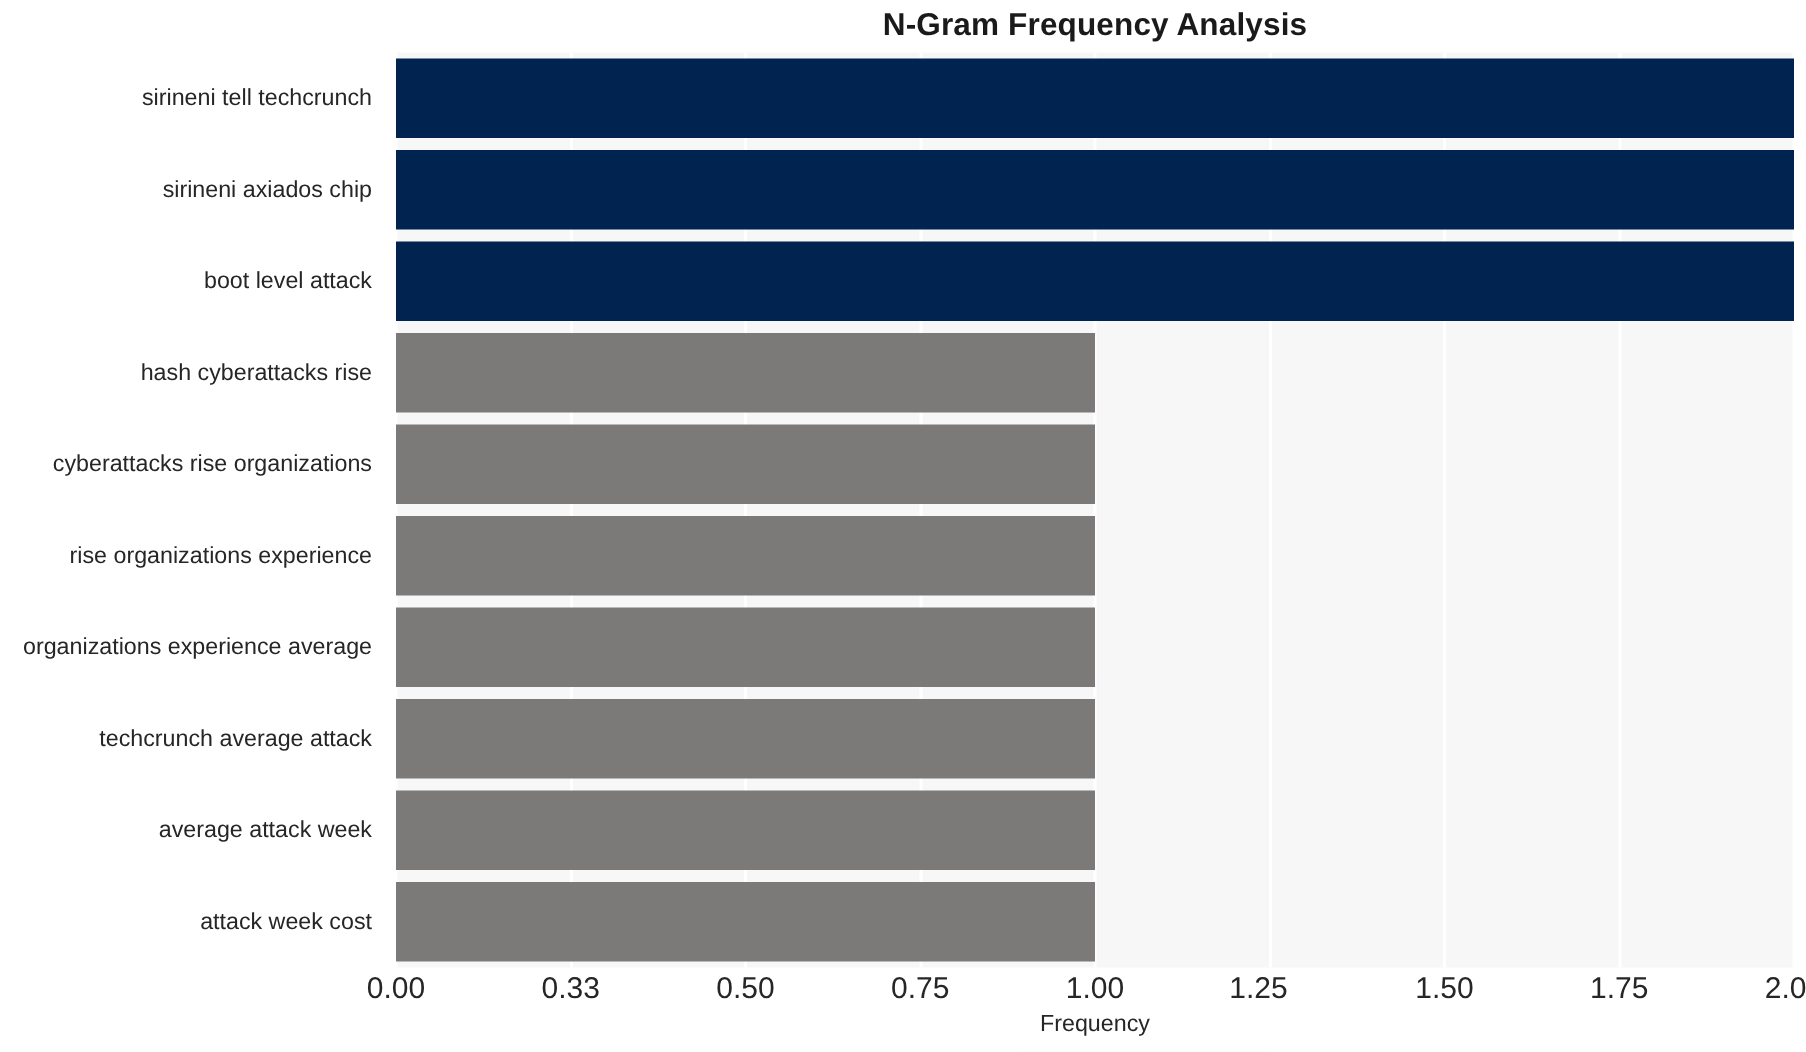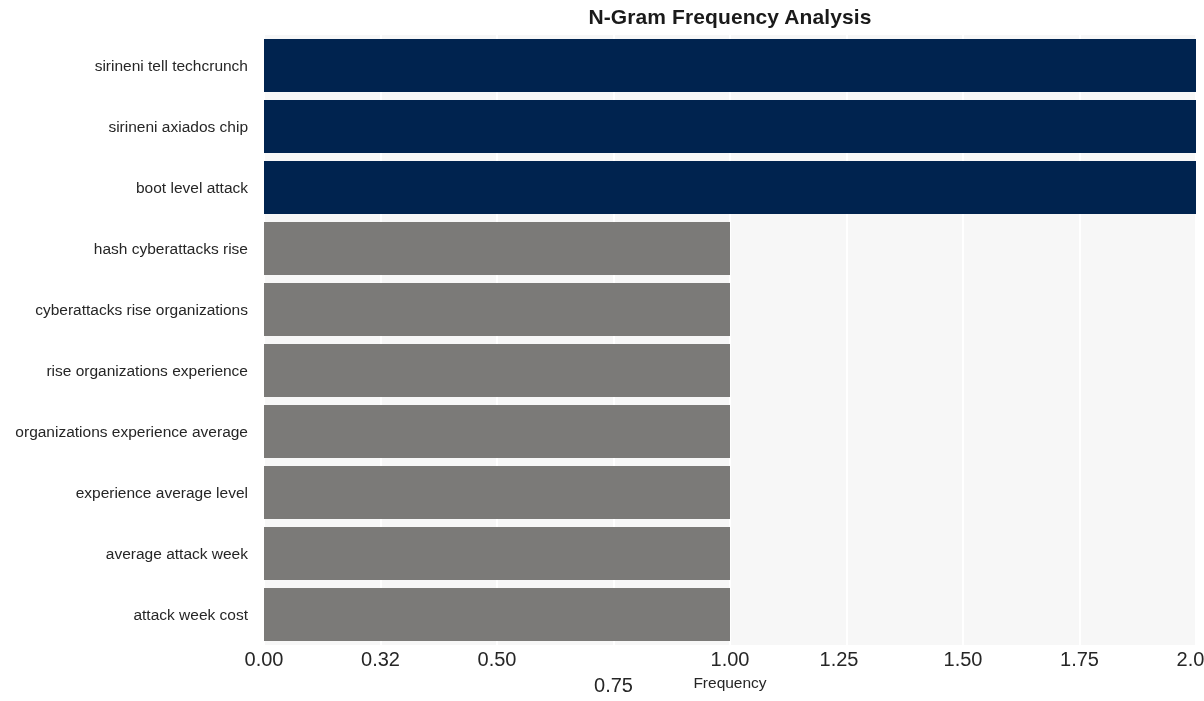--- a/index.html
+++ b/index.html
@@ -174,30 +174,30 @@
   </div>
 
   <div id="y-axis-labels">
       <div class="y-tick-label" style="top: 21.5px;">sirineni tell techcrunch</div>
       <div class="y-tick-label" style="top: 82.5px;">sirineni axiados chip</div>
       <div class="y-tick-label" style="top: 143.5px;">boot level attack</div>
       <div class="y-tick-label" style="top: 204.5px;">hash cyberattacks rise</div>
       <div class="y-tick-label" style="top: 265.5px;">cyberattacks rise organizations</div>
       <div class="y-tick-label" style="top: 387.5px;">organizations experience average</div>
       <div class="y-tick-label" style="top: 326.5px;">rise organizations experience</div>
-      <div class="y-tick-label" style="top: 448.5px;">experience average level</div>
+      <div class="y-tick-label" style="top: 448.5px;">techcrunch average attack</div>
       <div class="y-tick-label" style="top: 509.5px;">average attack week</div>
       <div class="y-tick-label" style="top: 570.5px;">attack week cost</div>
     </div>
 
   <div id="x-axis-labels">
       <div class="x-tick-label" style="left: 264px;">0.00</div>
-      <div class="x-tick-label" style="left: 380.5px;">0.32</div>
+      <div class="x-tick-label" style="left: 380.5px;">0.33</div>
       <div class="x-tick-label" style="left: 497px;">0.50</div>
-      <div class="x-tick-label" style="left: 613.5px; margin-top: 26px;">0.75</div>
+      <div class="x-tick-label" style="left: 613.5px;">0.75</div>
       <div class="x-tick-label" style="left: 730px;">1.00</div>
       <div class="x-tick-label" style="left: 839px; text-align: center;">1.25</div>
       <div class="x-tick-label" style="left: 963px;">1.50</div>
       <div class="x-tick-label" style="left: 1079.5px;">1.75</div>
       <div class="x-tick-label" style="left: 1196px;">2.00</div>
     </div>
 
   <div id="x-axis-title">Frequency</div>
 
 </div>

